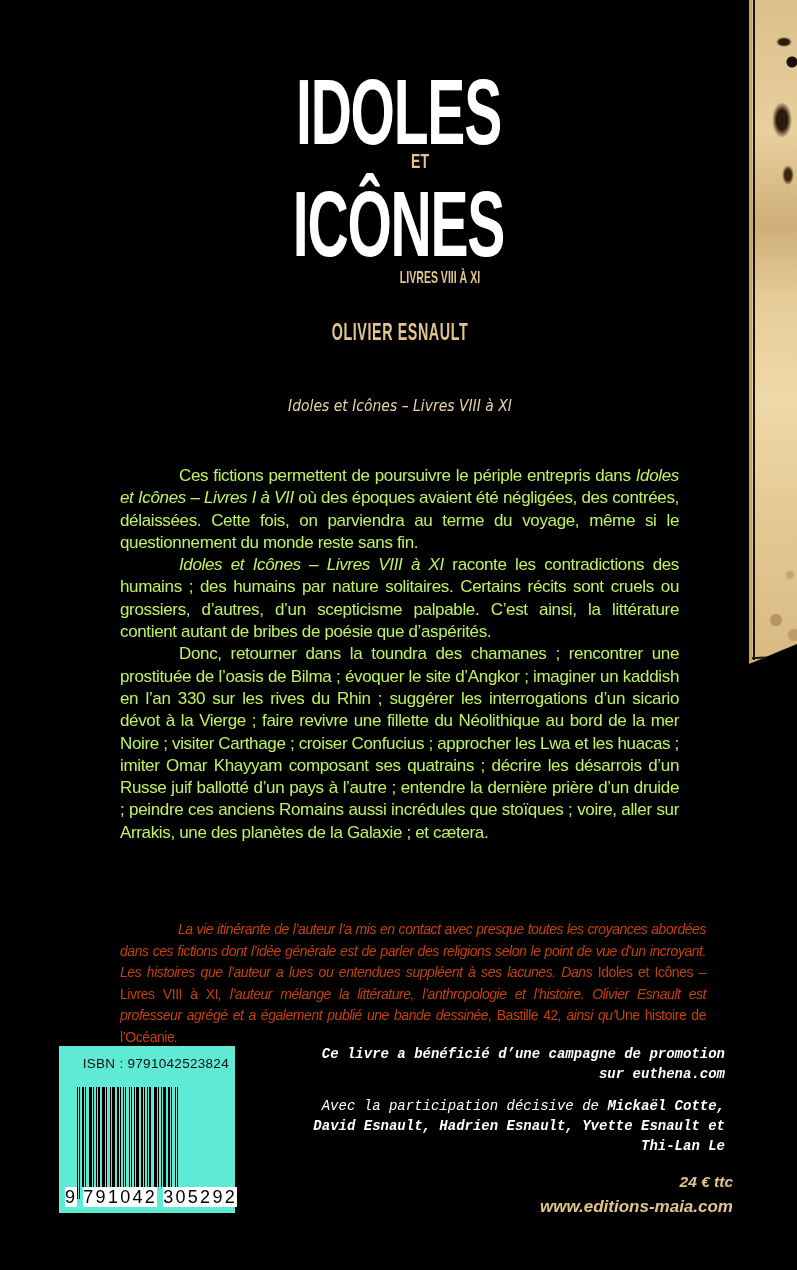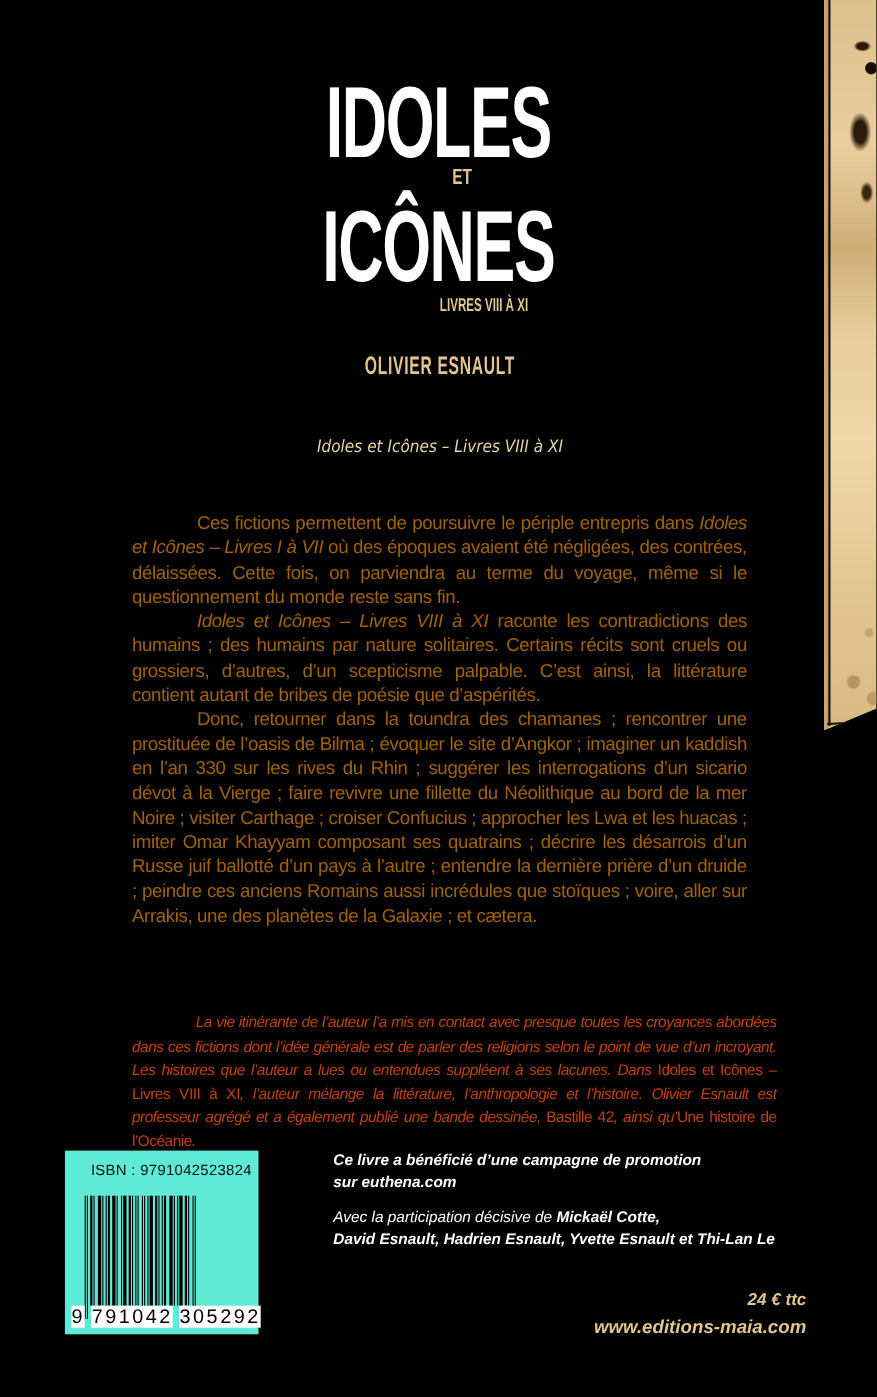--- a/index.html
+++ b/index.html
@@ -49,21 +49,21 @@
 
   .intro {
     position: absolute; left: 120px; width: 560px; top: 396px; text-align: center;
     font-family: "DejaVu Sans", sans-serif; font-style: italic; font-size: 15.5px; line-height: 21px; color: #e8d3a6;
     font-stretch: condensed;
   }
   .intro span { display: block; }
 
   .body-text {
     position: absolute; left: 120px; width: 559px; top: 465px;
-    font-family: "Liberation Sans", sans-serif; font-size: 17px; line-height: 22.3px; color: #a16207; text-align: justify;
+    font-family: "Liberation Sans", sans-serif; font-size: 17px; line-height: 22.3px; color: #bef264; text-align: justify;
     letter-spacing: -0.35px;
   }
   .body-text p { text-indent: 59px; }
   .body-text em { font-style: italic; }
 
   .bio {
     position: absolute; left: 120px; width: 586px; top: 872px;
     font-family: "Liberation Sans", sans-serif; font-style: italic; font-size: 14px; line-height: 21.5px; color: #c2410c; text-align: justify;
     letter-spacing: -0.45px;
     margin-top: 47px;
@@ -82,22 +82,22 @@
   .bar { background: #000; height: 100px; margin-right: 1px; }
   .bar.long { height: 112px; }
   .bar-digits {
     position: absolute; left: 6px; top: 141px; width: 168px;
     font-family: "Liberation Sans", sans-serif; font-size: 18px; color: #000; letter-spacing: 2.3px; white-space: nowrap;
   }
   .bar-digits .d-gap { display: inline-block; width: 6px; }
   .bar-digits .d-mask { background: #fff; }
 
   .credits {
-    position: absolute; right: 54px; top: 1044px; width: 440px; 
-    font-family: Liberation Sans, sans-serif; font-style: italic; font-size: 14px; line-height: 20px; color: #fff;
+    position: absolute; right: 72px; top: 1044px; width: 440px; text-align: right;
+    font-family: Liberation Mono, monospace; font-style: italic; font-size: 14px; line-height: 20px; color: #fff;
   }
   .credits .promo { font-weight: 700; }
   .credits .thanks { margin-top: 12px; }
   .credits .thanks b { font-weight: 700; }
   .price {
     position: absolute; right: 64px; top: 1173px; text-align: right;
     font-family: "Liberation Sans", sans-serif; font-style: italic; font-weight: 700; font-size: 15.5px; color: #e3c48f;
   }
   .site {
     position: absolute; right: 64px; top: 1197px; text-align: right;

